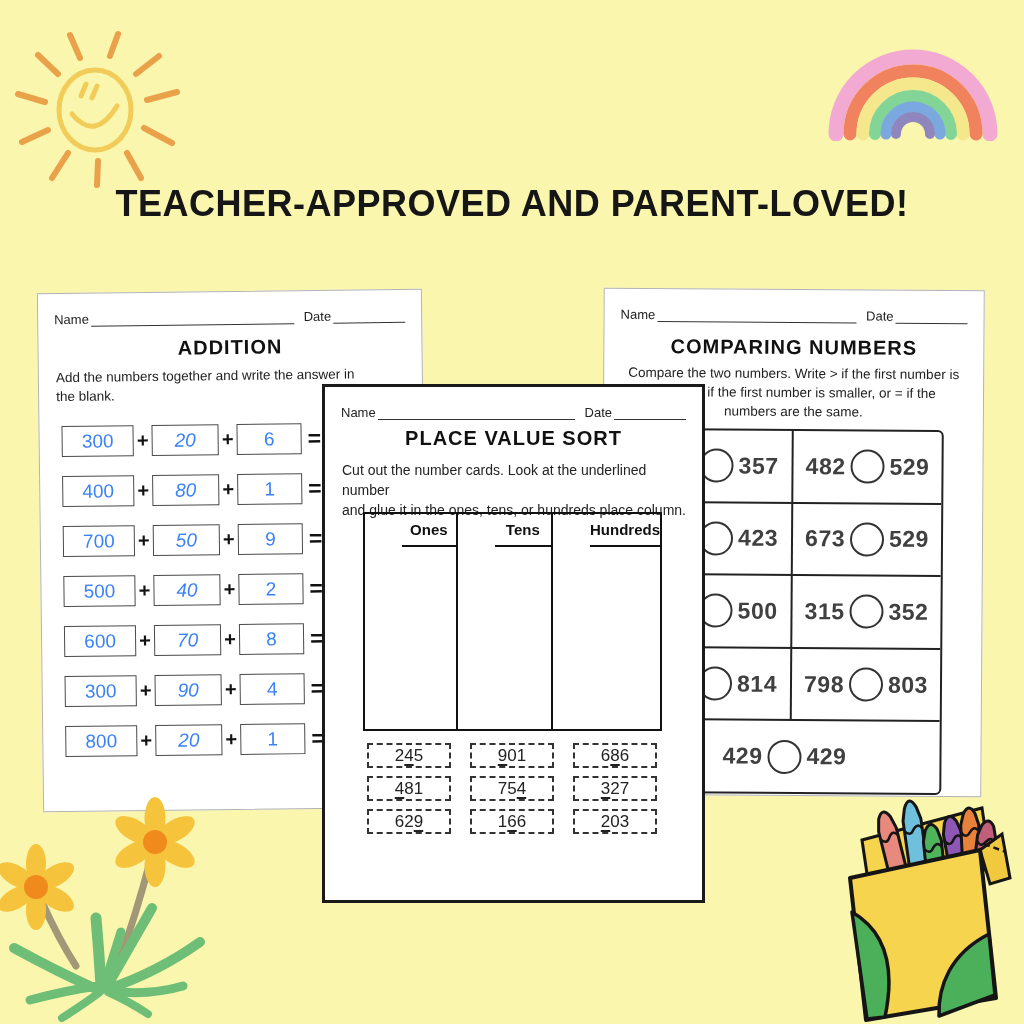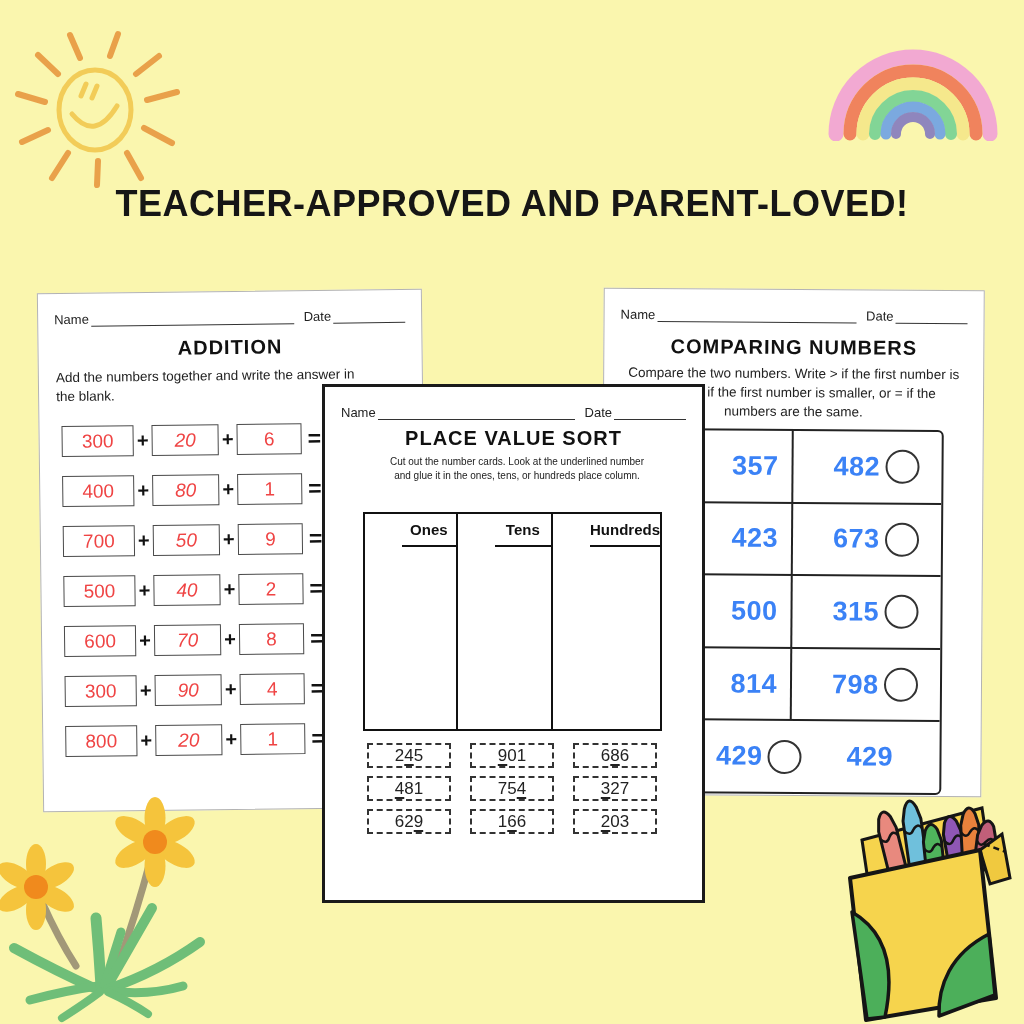--- a/index.html
+++ b/index.html
@@ -20,27 +20,27 @@
       font-size:13px;color:#222;}
   .nd-line{border-bottom:1.5px solid #333;height:14px;}
   .nd-line.long{flex:1;margin:0 10px 0 2px;}
   .nd-line.short{width:72px;margin-left:2px;}
   .sh-title{position:absolute;left:0;right:0;text-align:center;font-weight:bold;
             font-size:20px;letter-spacing:1px;color:#111;}
   .sh-instr{position:absolute;font-size:13.5px;line-height:1.42;color:#222;}
   
   .add-row{position:absolute;left:22px;height:31px;display:flex;align-items:center;}
   .abox{width:72px;height:31px;border:1.5px solid #4a4a4a;box-sizing:border-box;
-        display:flex;align-items:center;justify-content:center;font-size:19px;color:#ef4444;}
+        display:flex;align-items:center;justify-content:center;font-size:19px;color:#3b82f6;}
   .abox.b{width:67px;font-style:italic;} .abox.c{width:65px;}
   .plus{width:18px;text-align:center;font-size:20px;font-weight:bold;color:#111;}
   .equals{margin-left:6px;font-size:23px;font-weight:bold;color:#111;}
   
   .pv-title{top:40px;} 
-  .pv-instr{left:17px;top:68px;width:350px;font-size:10px;text-align:center;}
+  .pv-instr{left:17px;top:74px;width:350px;font-size:14px;}
   .pv-table{position:absolute;left:38px;top:125px;width:299px;height:219px;
             border:2px solid #111;box-sizing:border-box;display:flex;}
   .pv-col{height:100%;box-sizing:border-box;padding-left:37px;}
   .pv-col.c1{width:98px;border-right:2px solid #111;}
   .pv-col.c2{width:101px;border-right:2px solid #111;}
   .pv-col.c3{flex:1;}
   .pv-hcell{height:31px;border-bottom:2px solid #111;display:flex;align-items:center;
             justify-content:center;font-weight:bold;font-size:15px;color:#111;}
   .pv-cards{position:absolute;left:42px;top:356px;display:grid;
             grid-template-columns:84px 84px 84px;grid-auto-rows:25px;column-gap:19px;row-gap:8px;}
@@ -52,21 +52,21 @@
   .cmp-instr{left:8px;right:8px;top:74px;text-align:center;}
   .cmp-table{position:absolute;left:26px;top:139px;width:314px;height:365px;
              border:2px solid #222;border-radius:6px;box-sizing:border-box;
              display:flex;flex-direction:column;overflow:hidden;}
   .cmp-row{flex:1;display:flex;border-bottom:2px solid #222;}
   .cmp-row:last-child{border-bottom:none;}
   .cmp-cell{display:flex;align-items:center;box-sizing:border-box;}
   .cmp-left{width:162px;border-right:2px solid #222;justify-content:flex-end;
             padding-right:13px;gap:5px;}
   .cmp-right{flex:1;justify-content:center;gap:5px;}
-  .num{font-size:27px;font-weight:bold;color:#3b82f6;letter-spacing:.5px;margin-left:40px;}
+  .num{font-size:23px;font-weight:bold;color:#404040;letter-spacing:.5px;}
   .circle{width:34px;height:34px;border:2px solid #333;border-radius:50%;
           box-sizing:border-box;background:#fff;flex:0 0 auto;}
   
   .deco{position:absolute;}
   .deco-sun{left:10px;top:22px;z-index:1;}
   .deco-rainbow{left:826px;top:36px;z-index:1;}
   .deco-flowers{left:0;top:790px;z-index:4;}
   .deco-crayons{left:828px;top:782px;z-index:1;}
 </style>
 </head>

